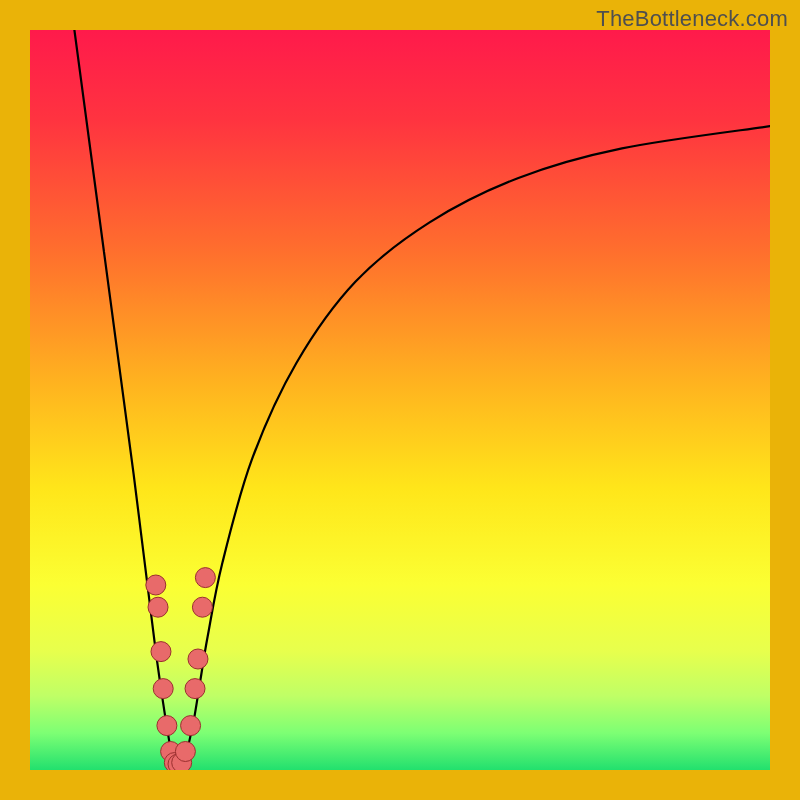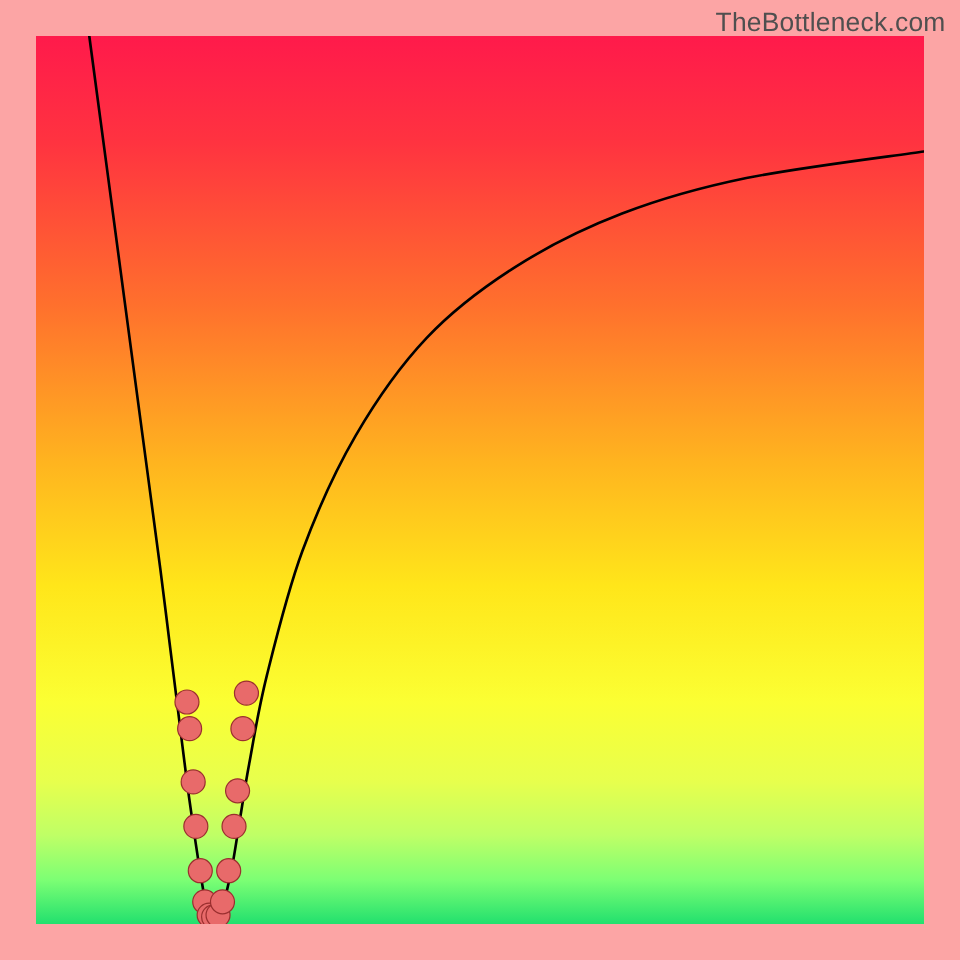--- a/index.html
+++ b/index.html
@@ -8,21 +8,21 @@
     width: 800px;
     height: 800px;
     overflow: hidden;
     background: #000;
     font-family: Arial, Helvetica, sans-serif;
   }
   .frame {
     position: absolute;
     left: 0; top: 0;
     width: 800px; height: 800px;
-    background: #fca5a5;
+    background: #eab308;
   }
   .plot {
     position: absolute;
     left: 30px; top: 30px;
     width: 740px; height: 740px;
     overflow: hidden;
   }
   .gradient {
     position: absolute;
     left: 0; top: 0; right: 0; bottom: 0;

